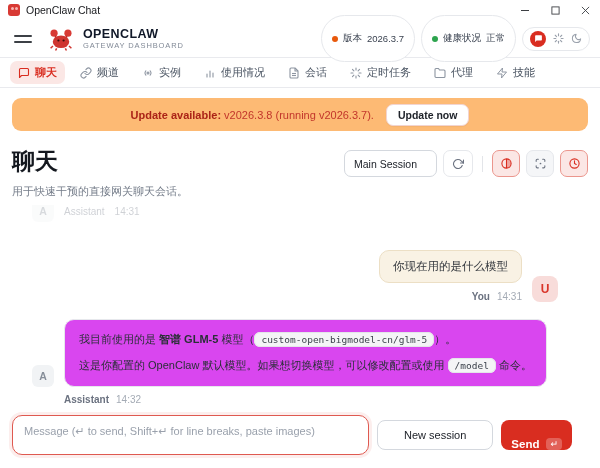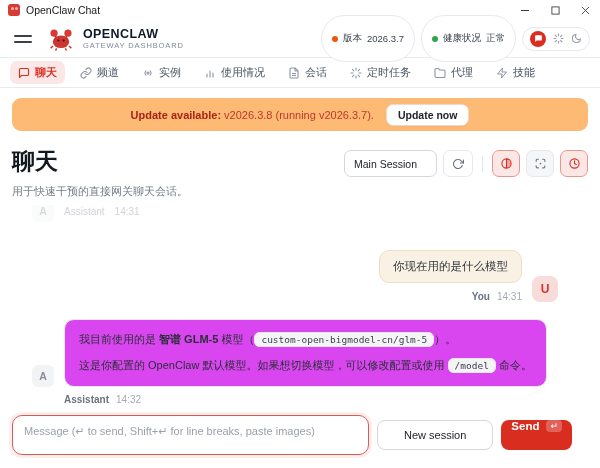--- a/index.html
+++ b/index.html
@@ -93,21 +93,21 @@
               display:flex; align-items:center; gap:8px; }
   .composer textarea {
     flex:1; height:40px; resize:none; border:1.5px solid #df5950; border-radius:10px;
     padding:9px 11px; font-family:"Liberation Sans",sans-serif; font-size:11px; color:#20242b;
     outline:none; box-shadow:0 0 0 3px rgba(223,89,80,.10);
   }
   .composer textarea::placeholder { color:#9aa1ac; }
   .btn-newsession { height:30px; padding:0 26px; background:#fff; border:1px solid #d4d8de; border-radius:8px;
                     font-size:11px; color:#20242b; cursor:pointer; white-space:nowrap; font-family:inherit; }
   .btn-send { height:30px; padding:0 10px; background:#d92d20; border:none; border-radius:8px; color:#fff;
-              font-size:11.5px; font-weight:bold; display:flex; align-items:flex-start; gap:7px; cursor:pointer; font-family:inherit; }
+              font-size:11.5px; font-weight:bold; display:flex; align-items:flex-end; gap:7px; cursor:pointer; font-family:inherit; }
   .send-key { background:rgba(255,255,255,.25); border-radius:4px; font-size:9px; font-weight:normal; padding:1px 4px; }
 </style>
 </head>
 <body>
 
 <div class="titlebar">
   <span class="appicon"></span>
   <span>OpenClaw Chat</span>
   <div class="win-controls">
     <div class="win-btn">

